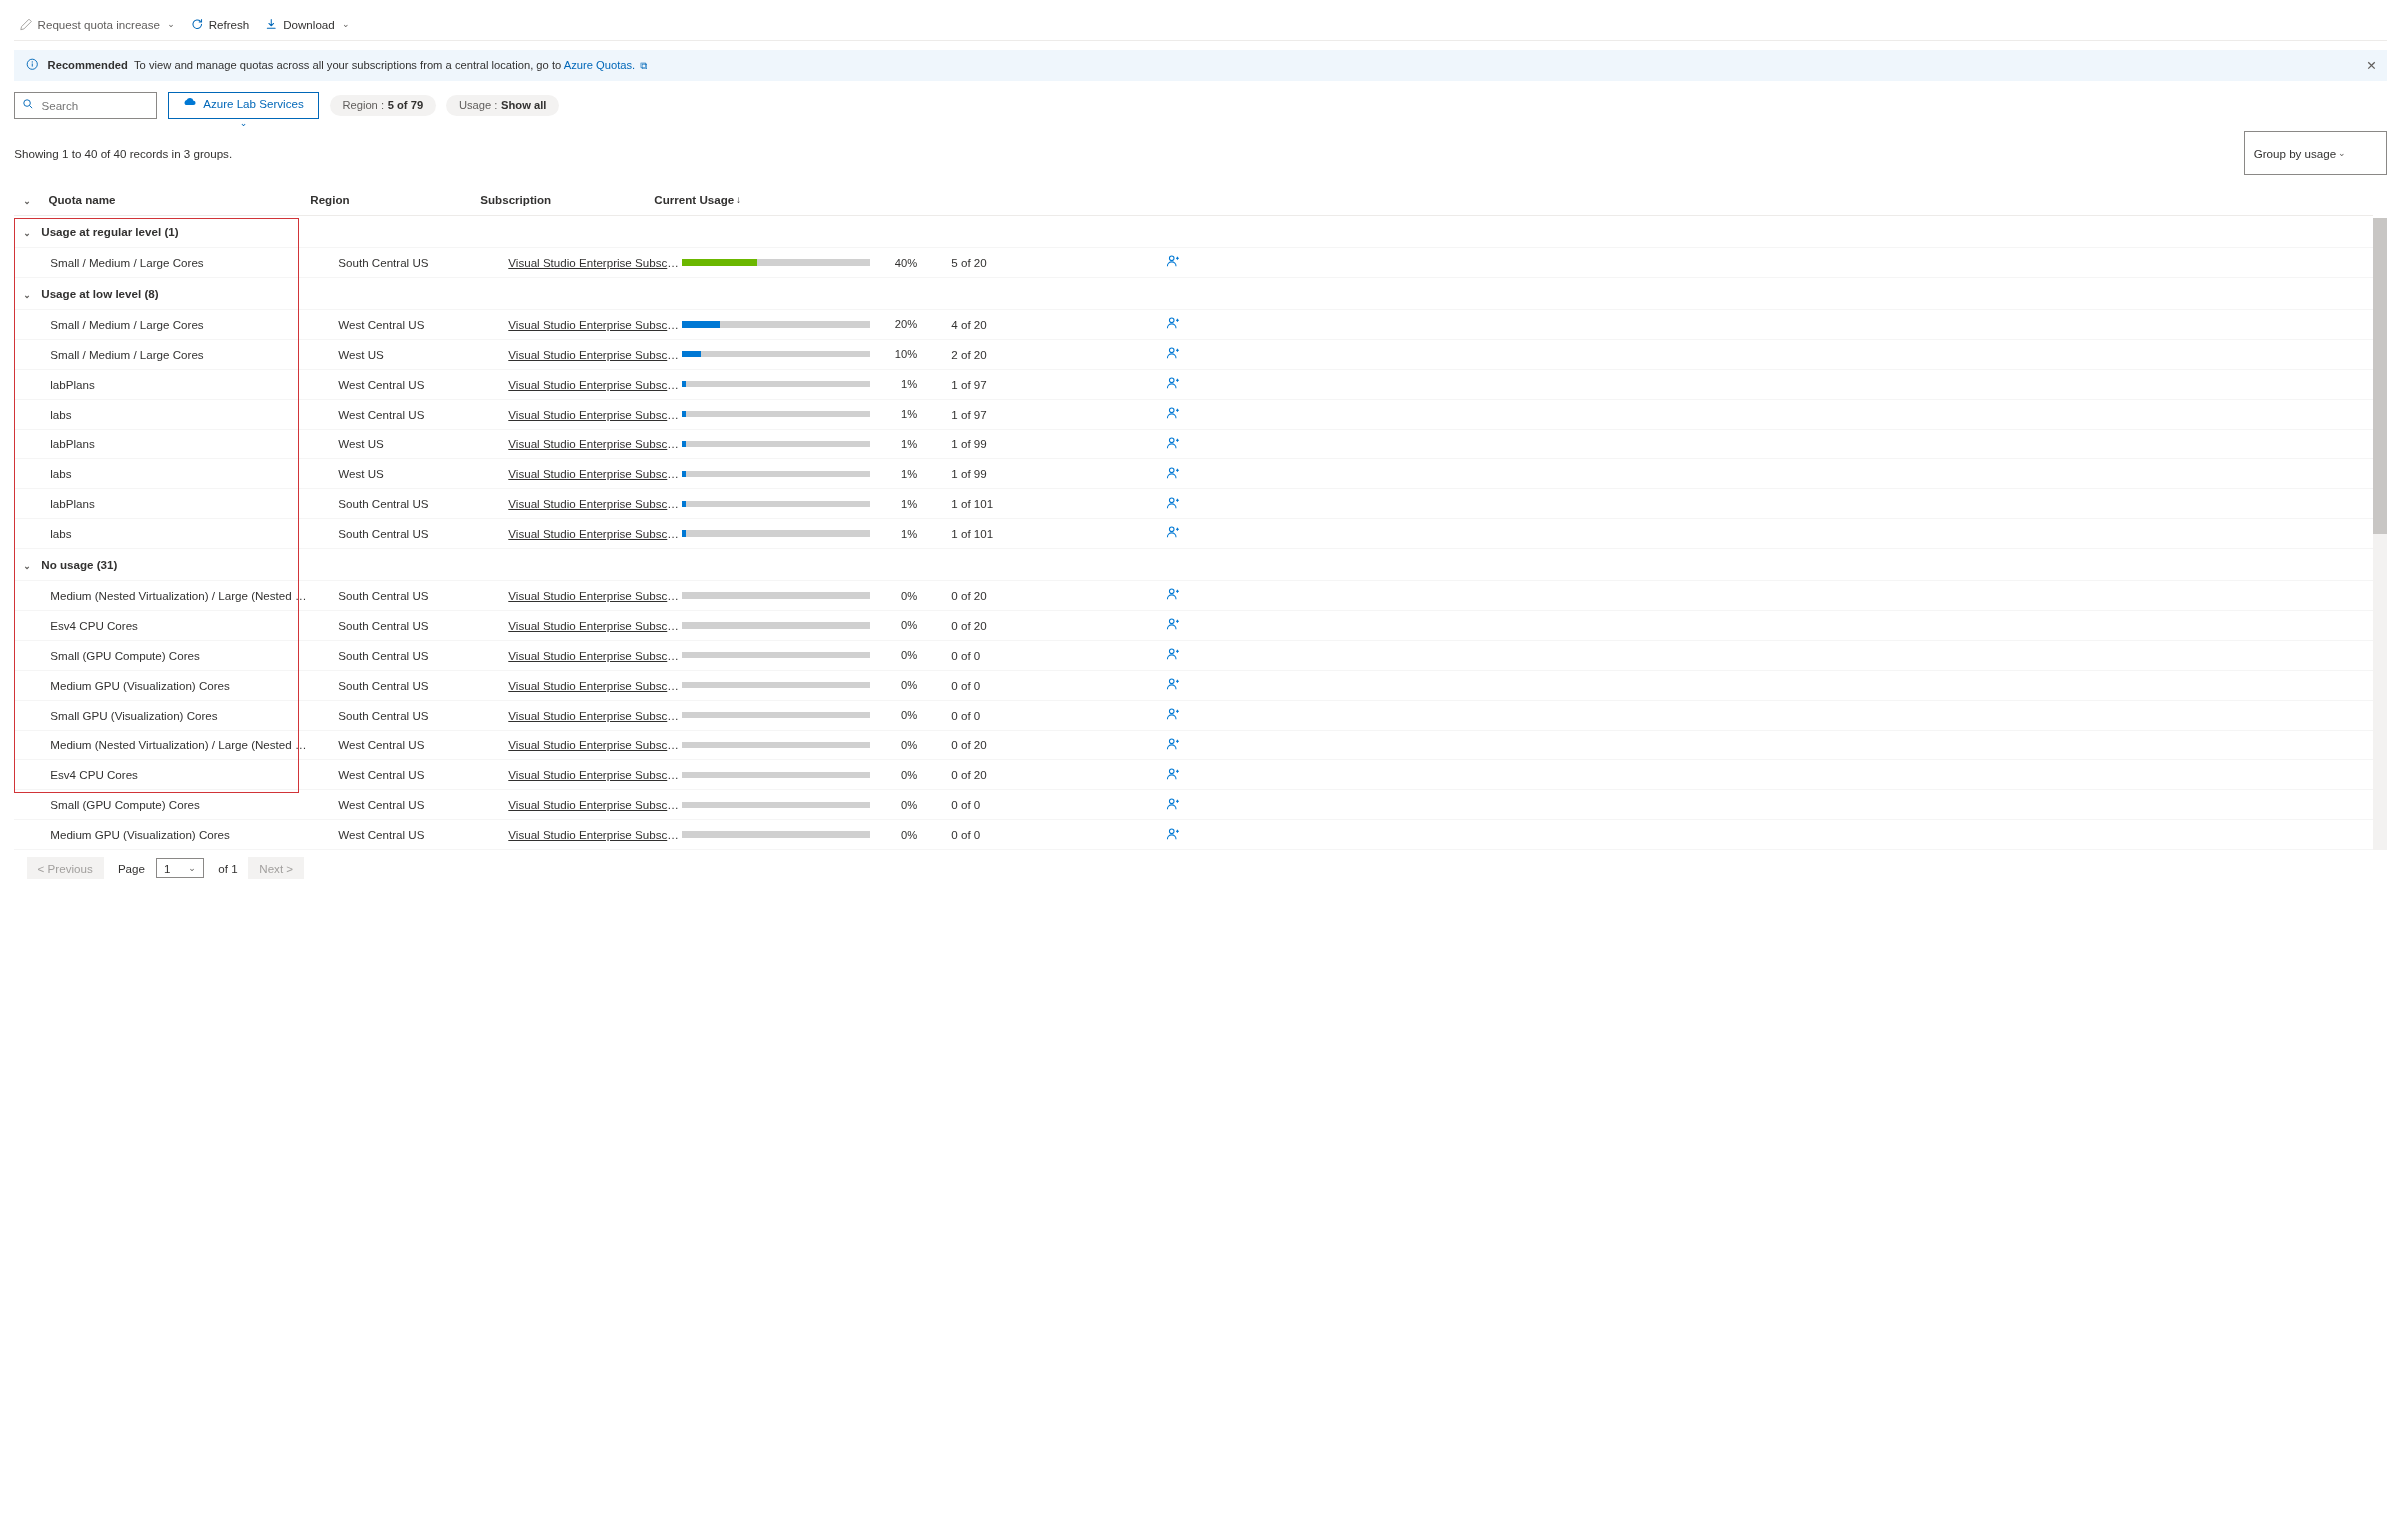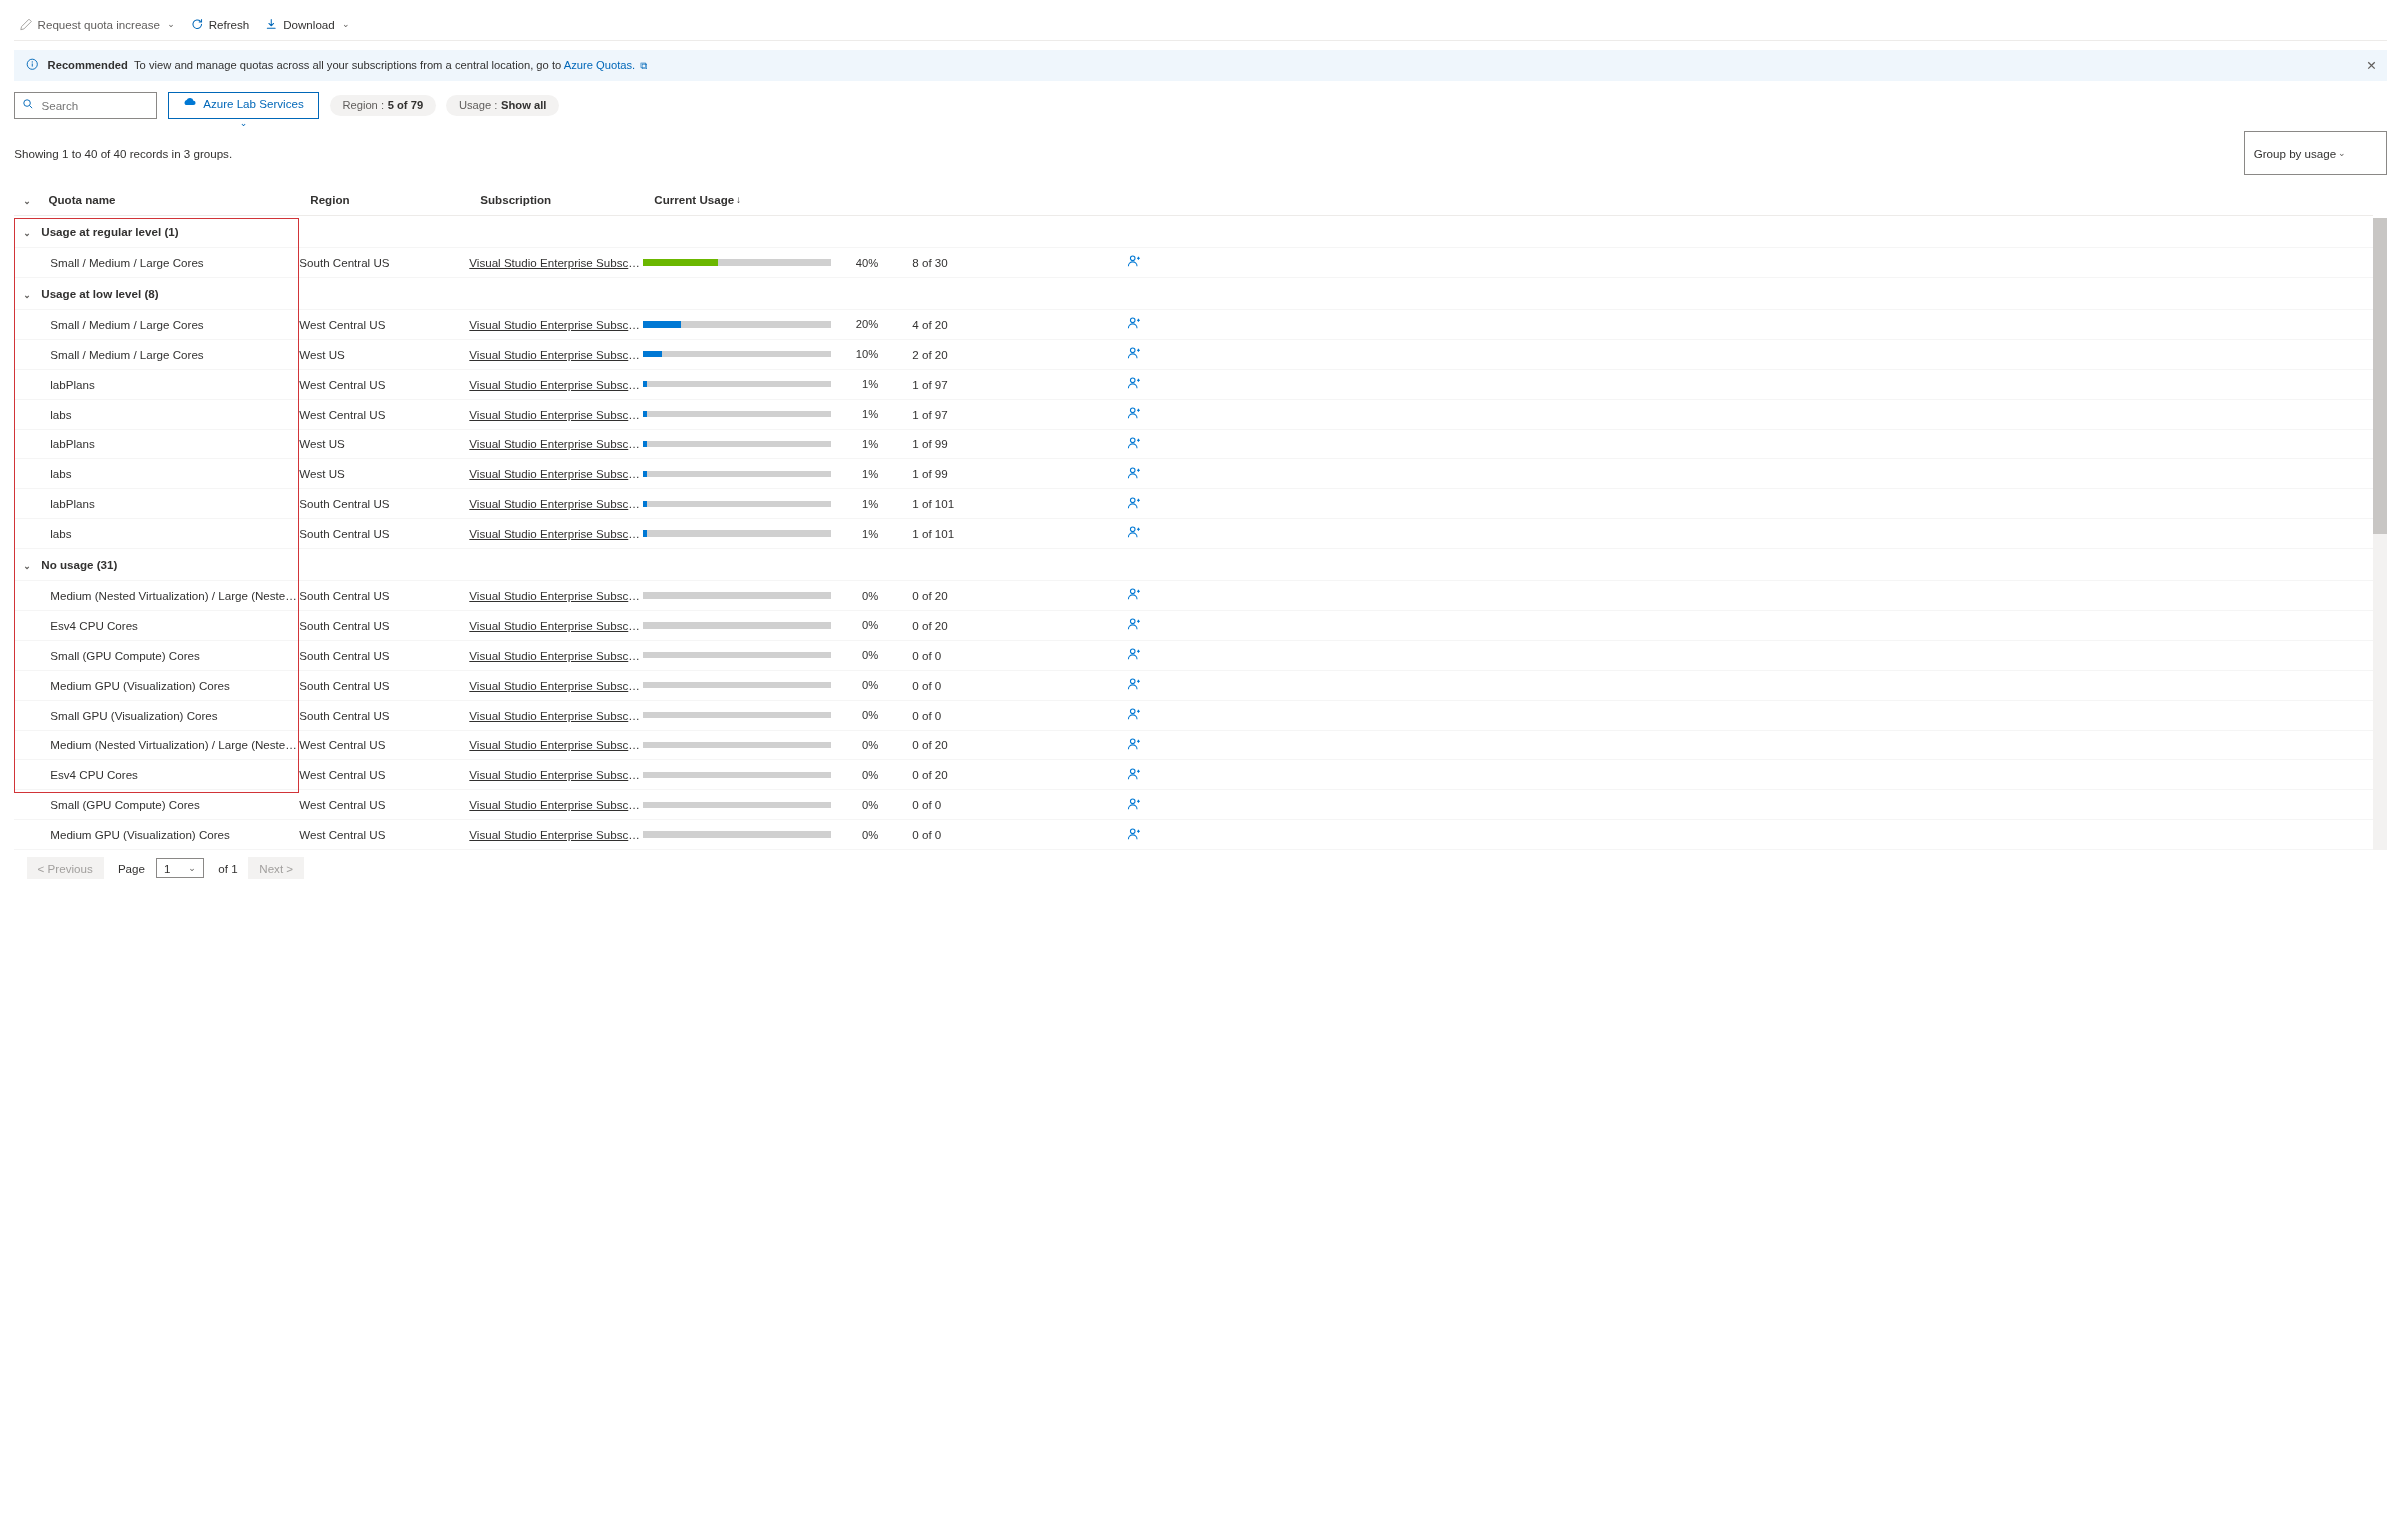--- a/index.html
+++ b/index.html
@@ -140,21 +140,21 @@
     border-bottom:0.9px solid #f5f5f5;
   }
   .data-row {
     display:flex;
     align-items:center;
     padding:6.3px 0;
     font-size:11.6px;
     border-bottom:0.9px solid #f5f5f5;
     color:#323130;
   }
-  .name-indent { padding-left:36px; width:285px; white-space:nowrap; overflow:hidden; text-overflow:ellipsis;}
+  .name-indent { padding-left:36px; width:324px; white-space:nowrap; overflow:hidden; text-overflow:ellipsis;}
   .sub-cell { white-space:nowrap; overflow:hidden; text-overflow:ellipsis;text-decoration:underline;}
   .bar-wrap { display:flex; align-items:center; gap:10.8px; width:100%;}
   .bar-bg { background:#d0d0d0; height:6.3px; width:188px; position:relative;}
   .bar-fill { height:100%; background:#0078d4;}
   .bar-fill.green { background:#6bb700;}
   .pct { width:36px; text-align:right; font-size:11.2px;}
   .req-icon { color:#0078d4; cursor:pointer; display:inline-flex;}
   .highlight-box {
     position:absolute;
     border:1.3px solid #d13438;
@@ -299,21 +299,21 @@
         <div class="col-region">South Central US</div>
         <div class="col-sub sub-cell">Visual Studio Enterprise Subscri…</div>
         <div class="col-usage">
           <div class="bar-wrap">
             <div class="bar-bg">
               <div class="bar-fill green" style="width:40%"></div>
             </div>
             <span class="pct">40%</span>
           </div>
         </div>
-        <div class="col-usage-val">8 of 30</div>
+        <div class="col-usage-val">5 of 20</div>
         <div class="col-req"><span class="req-icon">
             <svg width="14.3" height="14.3" viewBox="0 0 20 20">
               <circle cx="8" cy="6" r="3.2" fill="none" stroke="#0078d4" stroke-width="1.5"></circle>
               <path d="M2 17c0-3.3 2.7-6 6-6s6 2.7 6 6" fill="none" stroke="#0078d4" stroke-width="1.5"></path>
               <line x1="14" y1="6" x2="18" y2="6" stroke="#0078d4" stroke-width="1.5"></line>
               <line x1="16" y1="4" x2="16" y2="8" stroke="#0078d4" stroke-width="1.5"></line>
             </svg>
           </span></div>
       </div>
       <div class="group-row">

